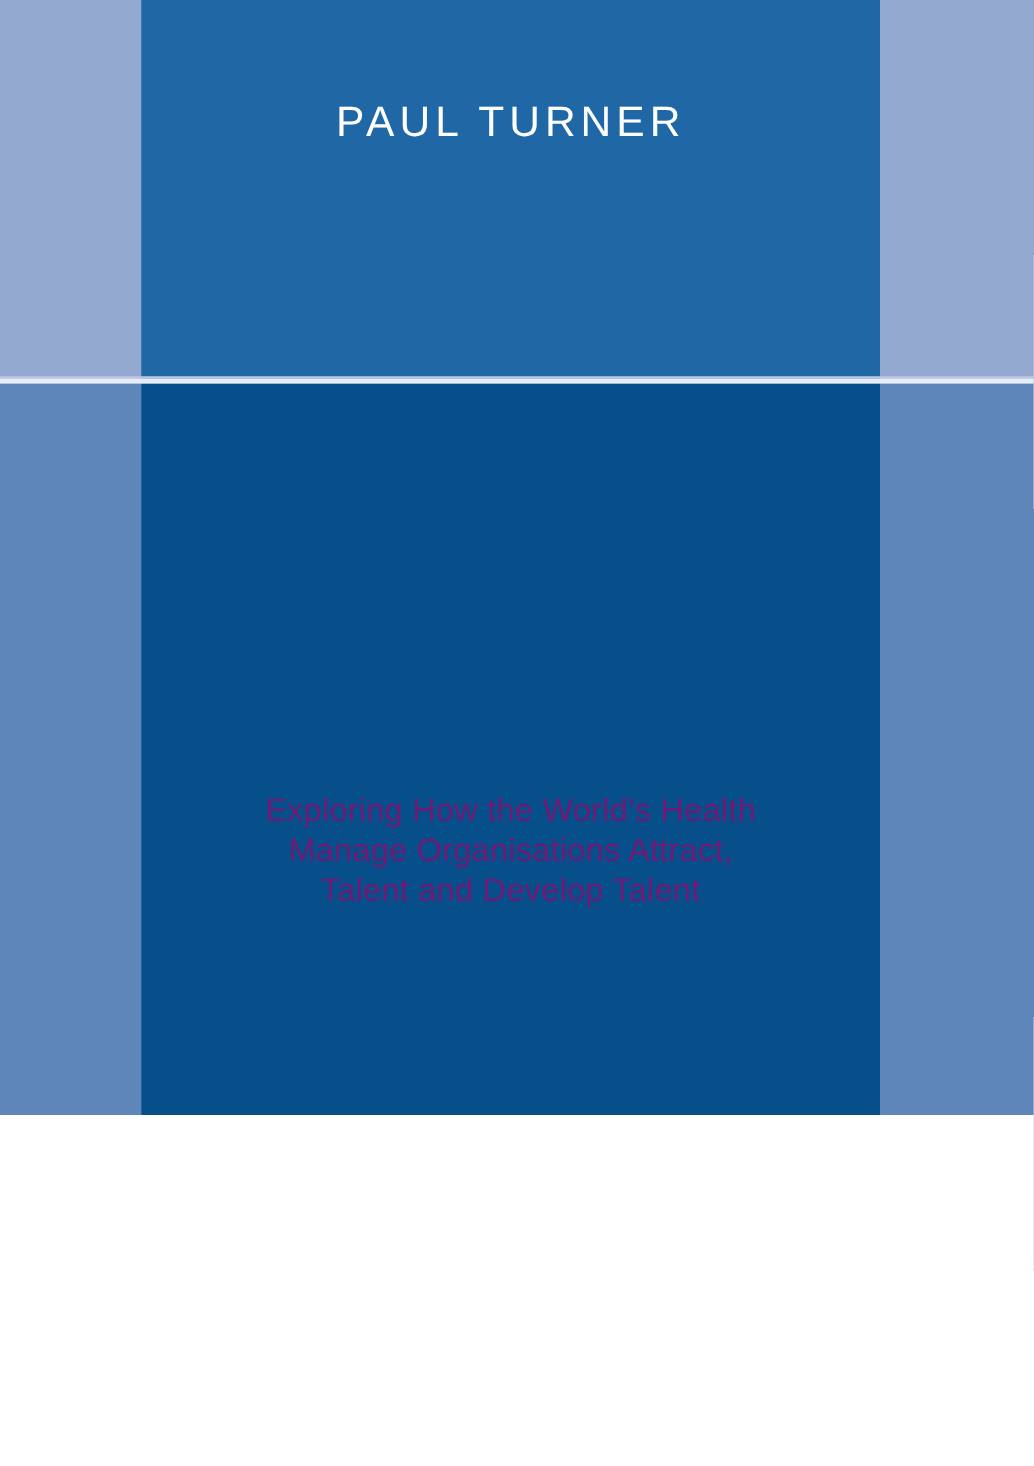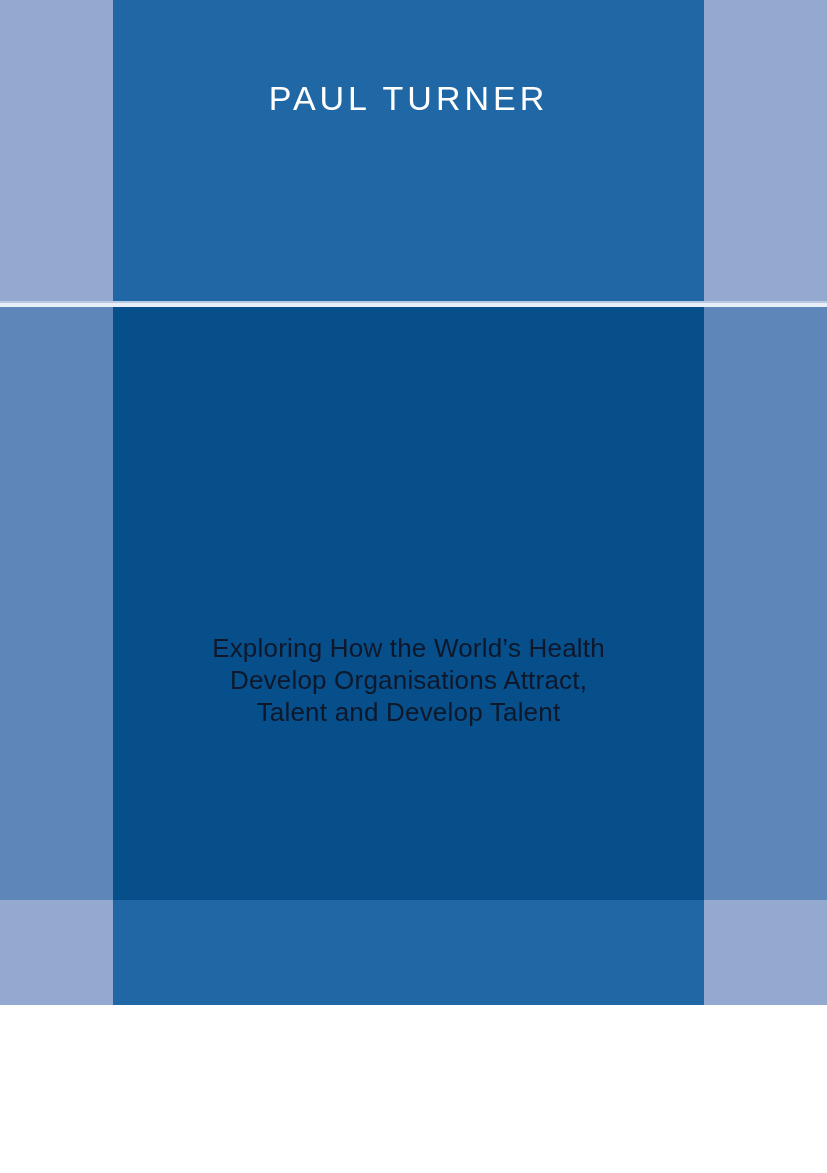--- a/index.html
+++ b/index.html
@@ -8,21 +8,21 @@
     padding: 0;
     background: #ffffff;
   }
   body {
     font-family: "Liberation Sans", sans-serif;
   }
 
   #cover {
     position: relative;
     width: 827px;
-    height: 1005px;
+    height: 892px;
     overflow: hidden;
     background: #94a9d0;
   }
 
   
   .band {
     position: absolute;
     margin: 0;
     padding: 0;
   }
@@ -84,21 +84,21 @@
 
   
   #subtitle-block {
     position: absolute;
     left: 113px;
     top: 632px;
     width: 591px;
     text-align: center;
   }
   .subtitle-line {
-    color: #0f172a;
+    color: #701a75;
     font-family: "Liberation Sans", sans-serif;
     font-size: 26px;
     font-weight: 400;
     line-height: 32px;
     letter-spacing: 0.2px;
     white-space: nowrap;
   }
 
   
   #publisher-logo {
@@ -128,21 +128,21 @@
 
   <div class="band r3 c1"></div>
   <div class="band r3 c2"></div>
   <div class="band r3 c3"></div>
 
   <div id="author">PAUL TURNER</div>
 
 
   <div id="subtitle-block">
     <div class="subtitle-line">Exploring How the World’s Health</div>
-    <div class="subtitle-line">Develop Organisations Attract,</div>
+    <div class="subtitle-line">Manage Organisations Attract,</div>
     <div class="subtitle-line">Talent and Develop Talent</div>
   </div>
 
   <div id="publisher-logo">
     <svg viewBox="0 0 104 104" xmlns="http://www.w3.org/2000/svg">
       <g stroke="#ffffff" fill="none">
 
         <line x1="52" y1="40" x2="52" y2="12" stroke-width="3"></line>
         <line x1="52" y1="64" x2="52" y2="92" stroke-width="3"></line>
         <line x1="40" y1="52" x2="12" y2="52" stroke-width="3"></line>

